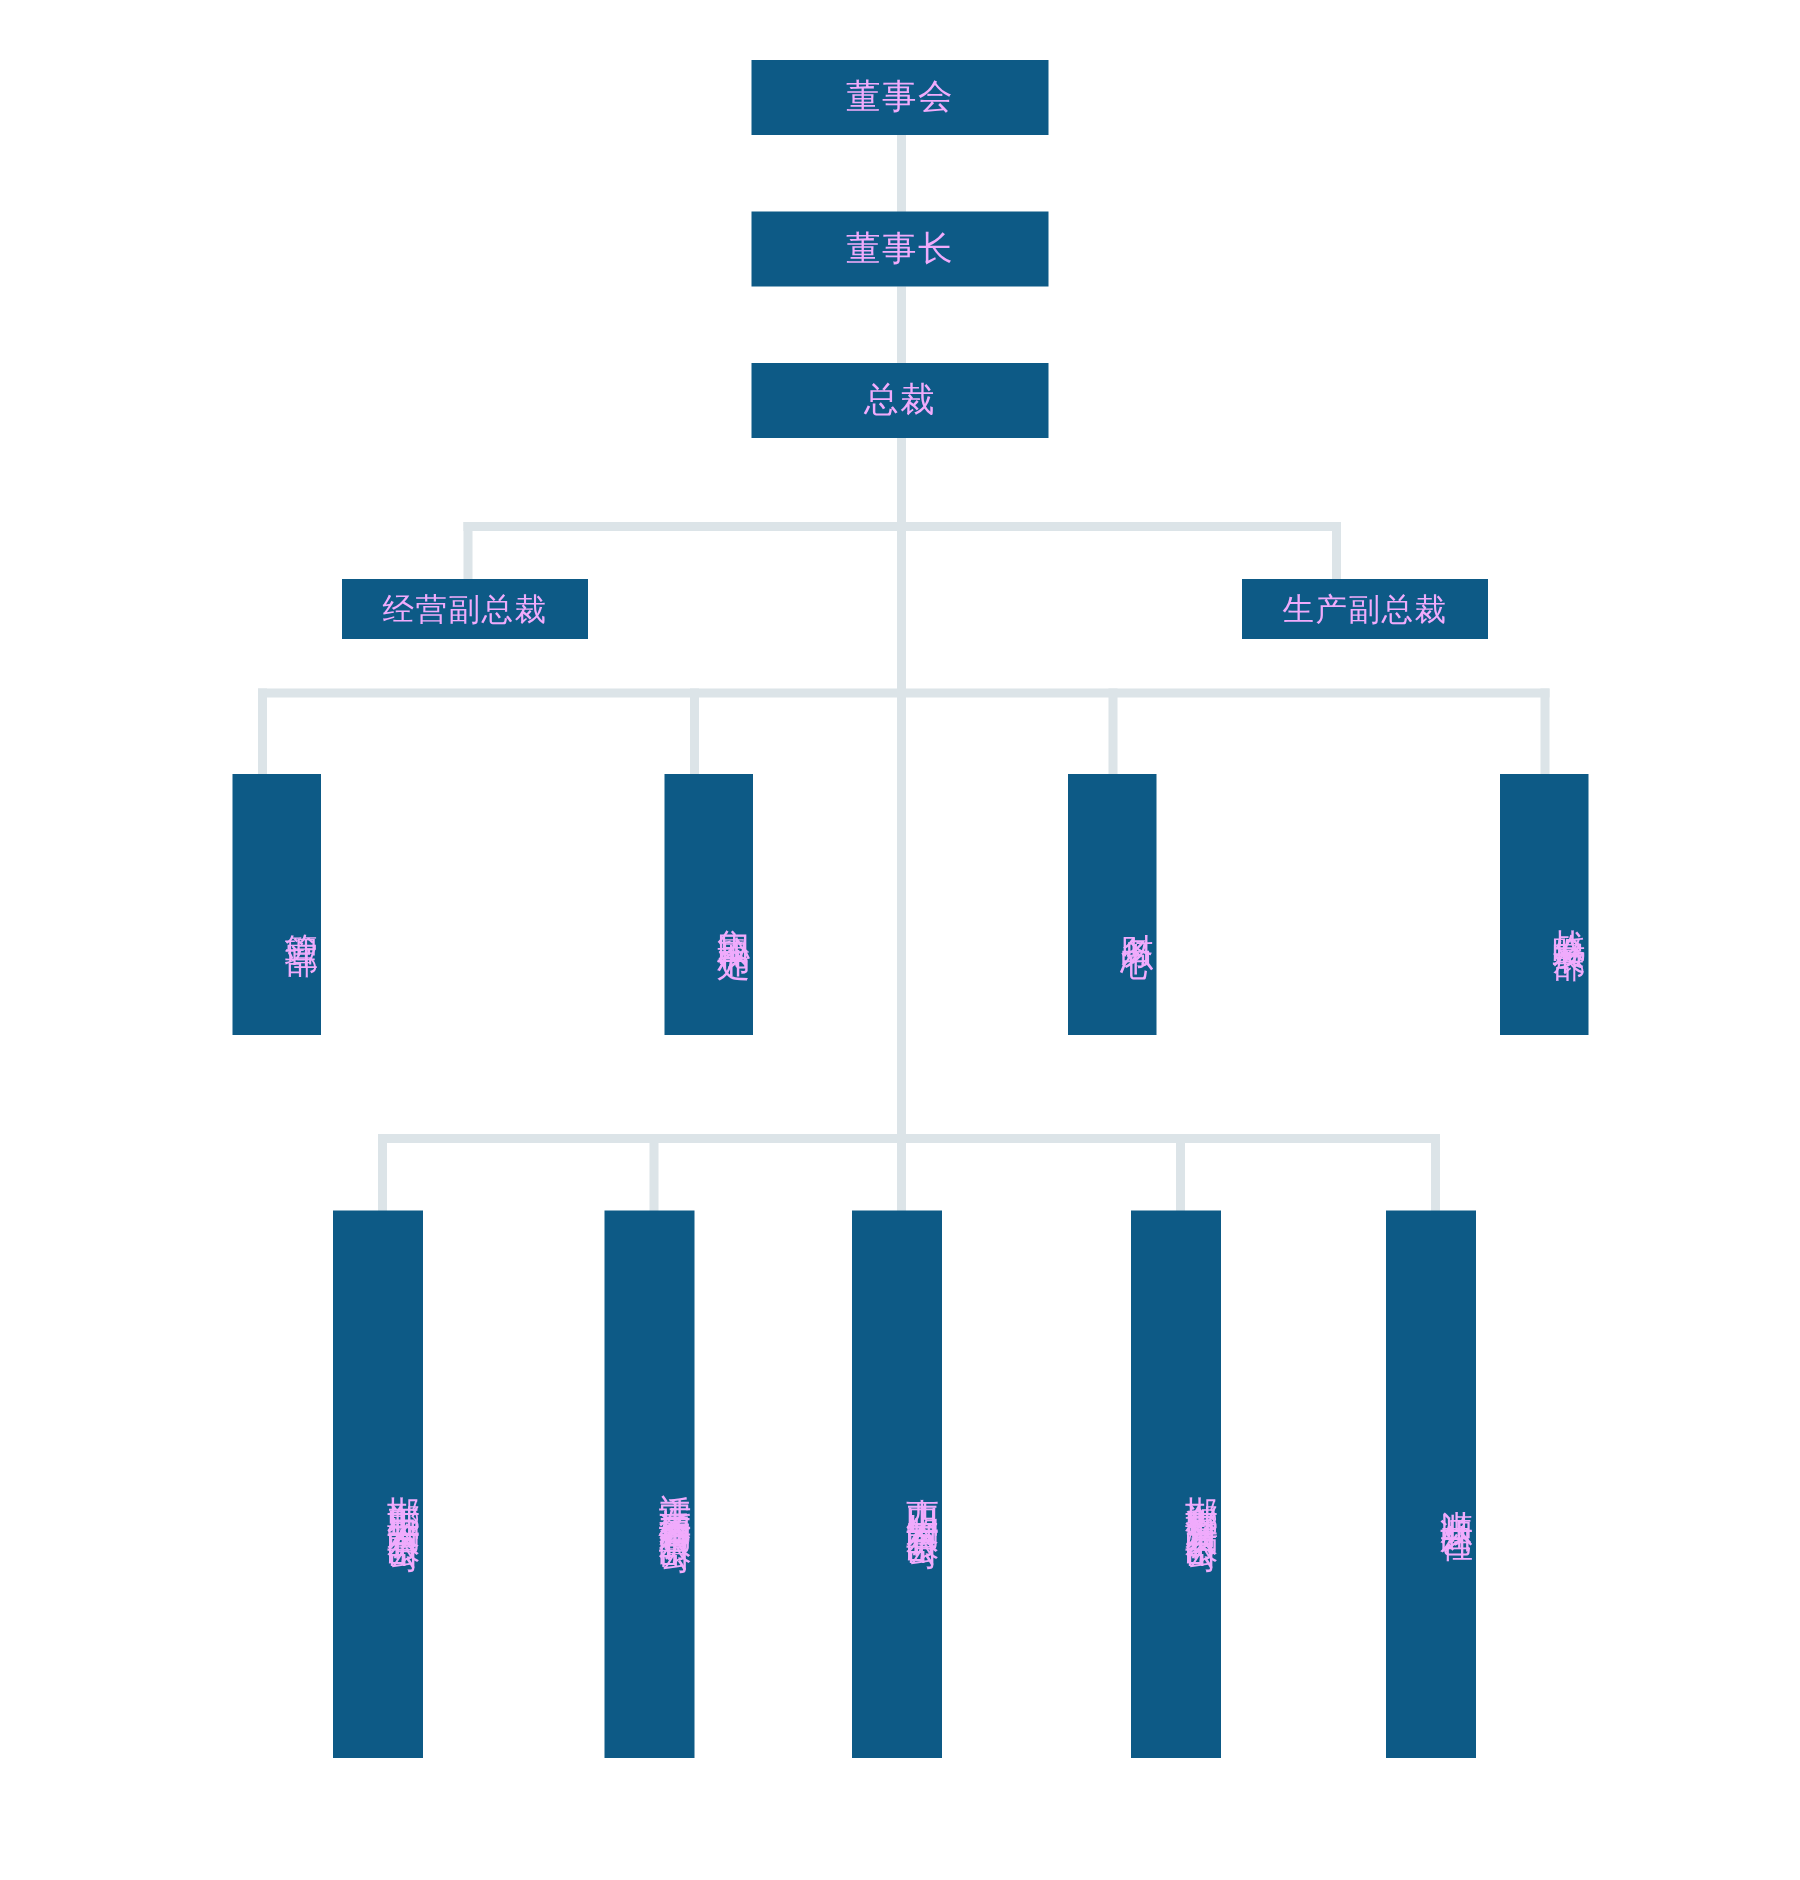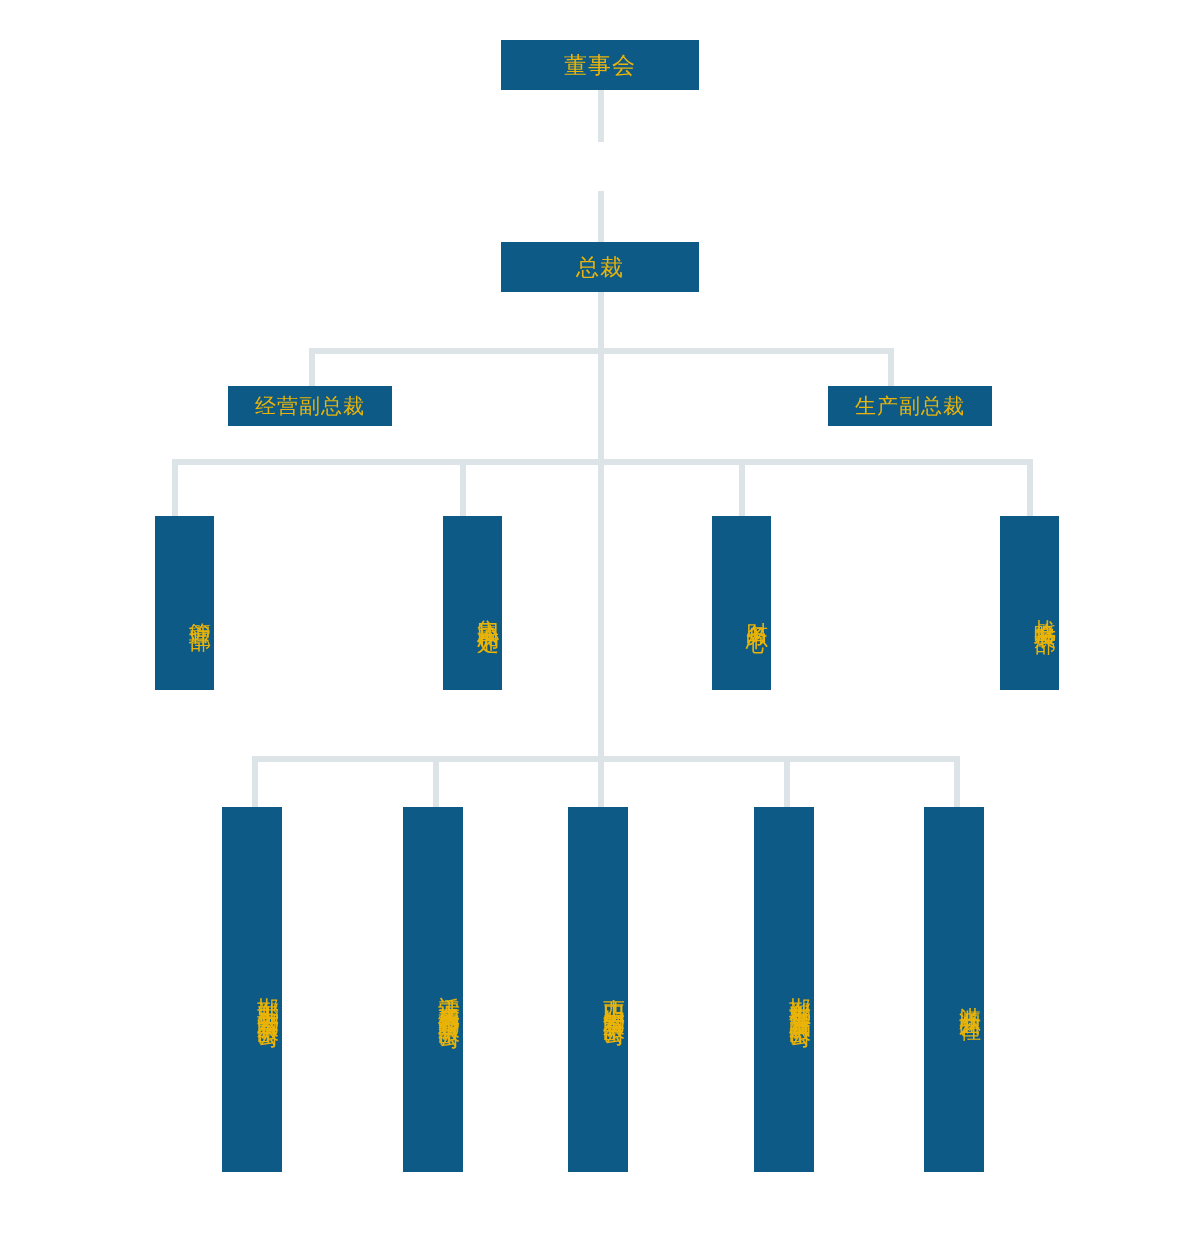--- a/index.html
+++ b/index.html
@@ -24,21 +24,21 @@
     position: absolute;
     background: #dce4e8;
   }
   .line-v { width: 6px; }
   .line-h { height: 6px; }
 
   
   .node {
     position: absolute;
     background: #0d5a86;
-    color: #eab308;
+    color: #f0abfc;
     box-sizing: border-box;
     display: flex;
     align-items: center;
     justify-content: center;
     letter-spacing: 1px;
     z-index: 2;
     text-align: center;
   }
 
   
@@ -88,20 +88,23 @@
   <div class="line line-v" style="left:252px; top:756px; height:52px;"></div>
   <div class="line line-v" style="left:433px; top:756px; height:52px;"></div>
   <div class="line line-v" style="left:598px; top:756px; height:52px;"></div>
   <div class="line line-v" style="left:784px; top:756px; height:52px;"></div>
   <div class="line line-v" style="left:954px; top:756px; height:52px;"></div>
 
   <div class="node horiz" style="left:501px; top:40px; width:198px; height:50px;">
     <span>董事会</span>
   </div>
 
+  <div class="node horiz" style="left:501px; top:141px; width:198px; height:50px;">
+    <span>董事长</span>
+  </div>
 
   <div class="node horiz" style="left:228px; top:386px; width:164px; height:40px; font-size:21px;">
     <span>经营副总裁</span>
   </div>
 
   <div class="node horiz" style="left:501px; top:242px; width:198px; height:50px;">
     <span>总裁</span>
   </div>
 
   <div class="node horiz" style="left:828px; top:386px; width:164px; height:40px; font-size:21px;">

